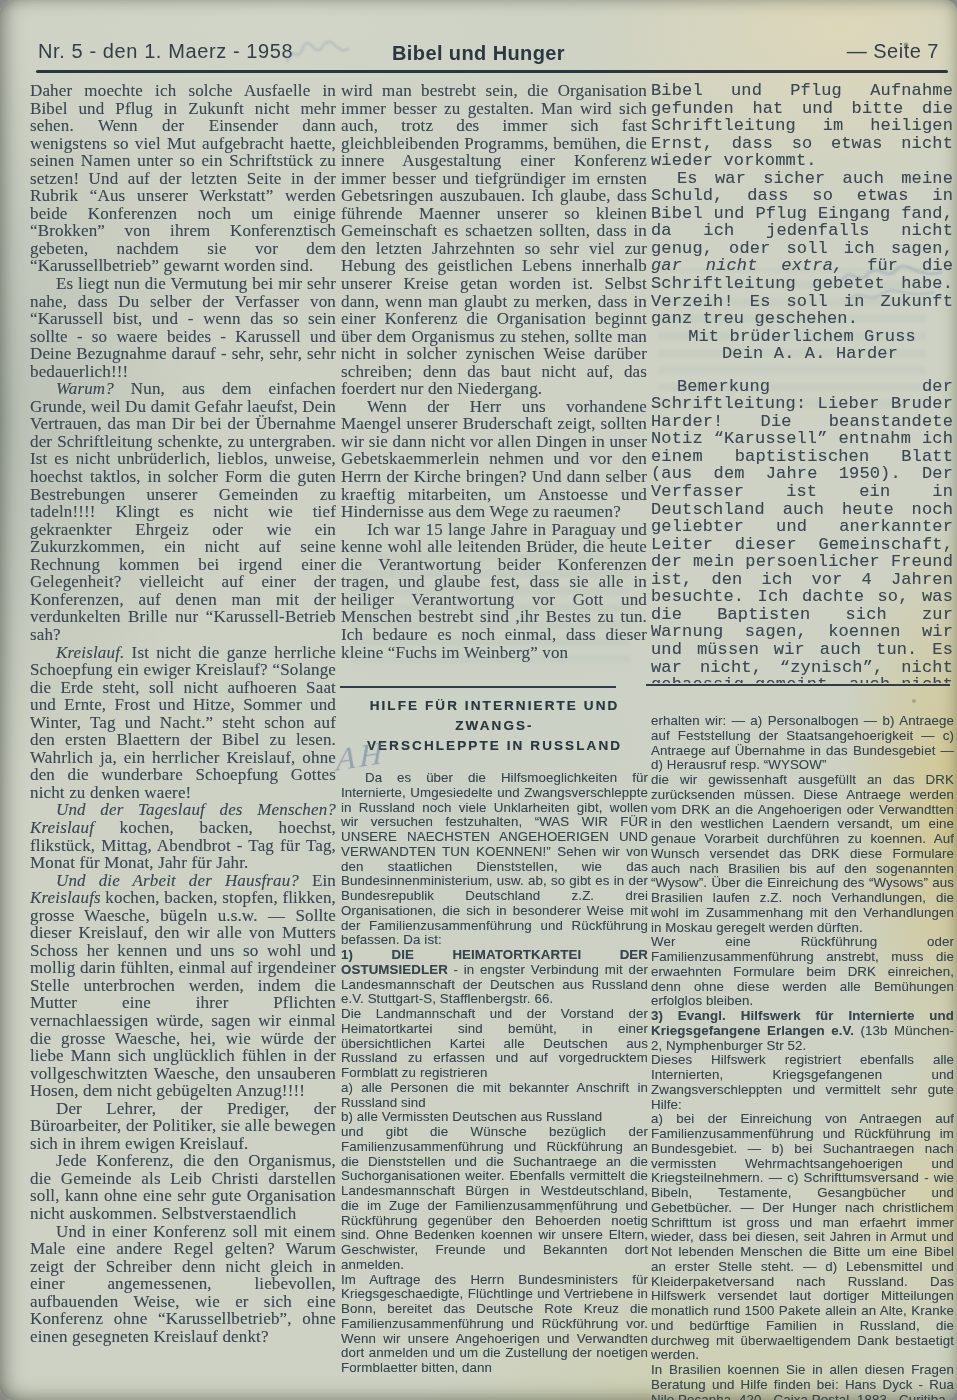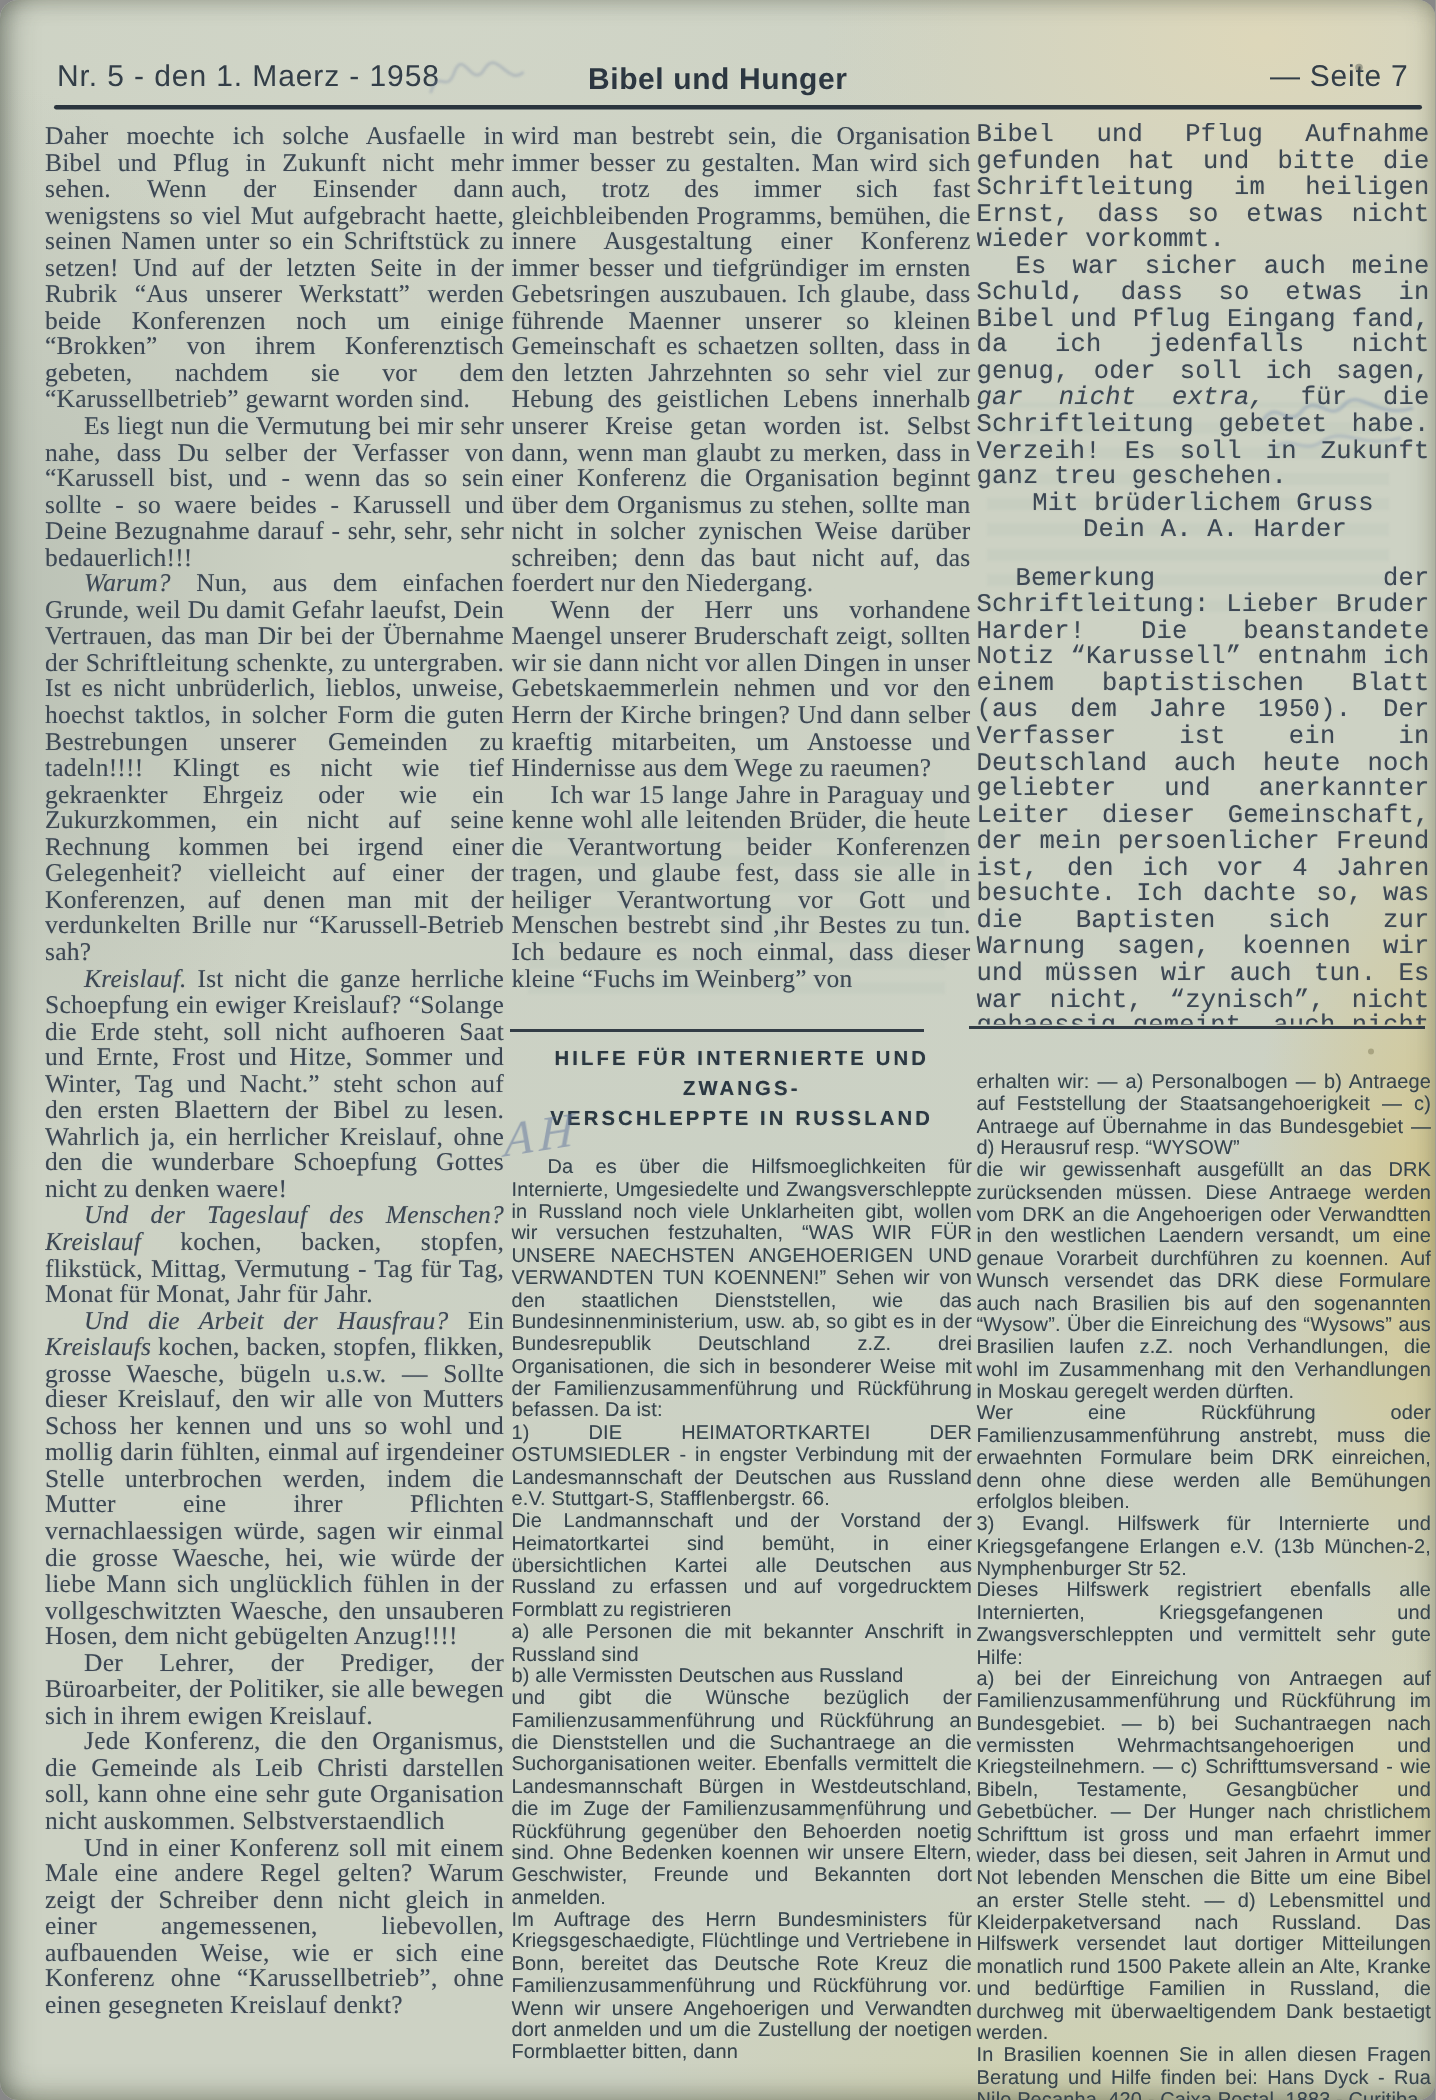--- a/index.html
+++ b/index.html
@@ -36,21 +36,21 @@
     font-family:"Liberation Serif",serif;text-shadow:0 0 .5px rgba(55,65,80,.35);}
   .sans{font-family:"Liberation Sans",sans-serif;font-size:13.3px;line-height:14.75px;
     color:#36444e;letter-spacing:.1px;text-shadow:0 0 .4px rgba(50,62,72,.3);}
   .col p{margin:0;}
   .serif p.indent{text-indent:26px;}
   .sans p.indent{text-indent:24px;}
   p.gap{margin-top:15px;}
   p.align-center{text-align:center;}
   p.align-right{text-align:right;}
   .it{font-style:italic;}
-  .bd{font-weight:normal;}
+  .bd{font-weight:bold;}
   #col1{left:30px; top:82px;width:306px;height:1292px;}
   #col2{left:341px;top:82px;width:306px;height:601px;}
   #col3{left:651px;top:82px;width:302px;height:601px;font-family:Liberation Mono, monospace;}
   
   .div-rule{position:absolute;height:2px;background:#323c45;z-index:2;}
   .div-rule.left{left:340px;top:686px;width:276px;}
   .div-rule.right{left:646px;top:684px;width:304px;}
   
   #notice-left{left:341px;top:692px;width:307px;height:700px;}
   #notice-right{left:651px;top:714px;width:303px;height:690px;}
@@ -91,21 +91,21 @@
   <svg class="scribble s2" width="110" height="48" viewBox="0 0 110 48">
     <path d="M4,18 C14,4 20,24 30,12 S48,20 58,8 S80,18 104,10" fill="none" stroke="rgba(110,135,175,0.32)" stroke-width="2.5"></path>
     <path d="M10,38 C22,26 30,42 44,32 S70,38 96,30" fill="none" stroke="rgba(110,135,175,0.25)" stroke-width="2.5"></path>
   </svg>
 
   <div class="col serif" id="col1">
       <p><span>Daher moechte ich solche Ausfaelle in Bibel und Pflug in Zukunft nicht mehr sehen. Wenn der Einsender dann wenigstens so viel Mut aufgebracht haette, seinen Namen unter so ein Schriftstück zu setzen! Und auf der letzten Seite in der Rubrik “Aus unserer Werkstatt” werden beide Konferenzen noch um einige “Brokken” von ihrem Konferenztisch gebeten, nachdem sie vor dem “Karussellbetrieb” gewarnt worden sind.</span></p>
       <p class="indent"><span>Es liegt nun die Vermutung bei mir sehr nahe, dass Du selber der Verfasser von “Karussell bist, und - wenn das so sein sollte - so waere beides - Karussell und Deine Bezugnahme darauf - sehr, sehr, sehr bedauerlich!!!</span></p>
       <p class="indent"><span class="it">Warum?</span><span> Nun, aus dem einfachen Grunde, weil Du damit Gefahr laeufst, Dein Vertrauen, das man Dir bei der Übernahme der Schriftleitung schenkte, zu untergraben. Ist es nicht unbrüderlich, lieblos, unweise, hoechst taktlos, in solcher Form die guten Bestrebungen unserer Gemeinden zu tadeln!!!! Klingt es nicht wie tief gekraenkter Ehrgeiz oder wie ein Zukurzkommen, ein nicht auf seine Rechnung kommen bei irgend einer Gelegenheit? vielleicht auf einer der Konferenzen, auf denen man mit der verdunkelten Brille nur “Karussell-Betrieb sah?</span></p>
       <p class="indent"><span class="it">Kreislauf.</span><span> Ist nicht die ganze herrliche Schoepfung ein ewiger Kreislauf? “Solange die Erde steht, soll nicht aufhoeren Saat und Ernte, Frost und Hitze, Sommer und Winter, Tag und Nacht.” steht schon auf den ersten Blaettern der Bibel zu lesen. Wahrlich ja, ein herrlicher Kreislauf, ohne den die wunderbare Schoepfung Gottes nicht zu denken waere!</span></p>
-      <p class="indent"><span class="it">Und der Tageslauf des Menschen?</span><span> </span><span class="it">Kreislauf</span><span> kochen, backen, stopfen, flikstück, Mittag, Vermutung - Tag für Tag, Monat für Monat, Jahr für Jahr.</span></p>
+      <p class="indent"><span class="it">Und der Tageslauf des Menschen?</span><span> </span><span class="it">Kreislauf</span><span> kochen, backen, hoechst, flikstück, Mittag, Abendbrot - Tag für Tag, Monat für Monat, Jahr für Jahr.</span></p>
       <p class="indent"><span class="it">Und die Arbeit der Hausfrau?</span><span> Ein </span><span class="it">Kreislaufs</span><span> kochen, backen, stopfen, flikken, grosse Waesche, bügeln u.s.w. — Sollte dieser Kreislauf, den wir alle von Mutters Schoss her kennen und uns so wohl und mollig darin fühlten, einmal auf irgendeiner Stelle unterbrochen werden, indem die Mutter eine ihrer Pflichten vernachlaessigen würde, sagen wir einmal die grosse Waesche, hei, wie würde der liebe Mann sich unglücklich fühlen in der vollgeschwitzten Waesche, den unsauberen Hosen, dem nicht gebügelten Anzug!!!!</span></p>
       <p class="indent"><span>Der Lehrer, der Prediger, der Büroarbeiter, der Politiker, sie alle bewegen sich in ihrem ewigen Kreislauf.</span></p>
       <p class="indent"><span>Jede Konferenz, die den Organismus, die Gemeinde als Leib Christi darstellen soll, kann ohne eine sehr gute Organisation nicht auskommen. Selbstverstaendlich</span></p>
       <p class="indent"><span>Und in einer Konferenz soll mit einem Male eine andere Regel gelten? Warum zeigt der Schreiber denn nicht gleich in einer angemessenen, liebevollen, aufbauenden Weise, wie er sich eine Konferenz ohne “Karussellbetrieb”, ohne einen gesegneten Kreislauf denkt?</span></p>
     </div>
   <div class="col serif" id="col2">
       <p><span>wird man bestrebt sein, die Organisation immer besser zu gestalten. Man wird sich auch, trotz des immer sich fast gleichbleibenden Programms, bemühen, die innere Ausgestaltung einer Konferenz immer besser und tiefgründiger im ernsten Gebetsringen auszubauen. Ich glaube, dass führende Maenner unserer so kleinen Gemeinschaft es schaetzen sollten, dass in den letzten Jahrzehnten so sehr viel zur Hebung des geistlichen Lebens innerhalb unserer Kreise getan worden ist. Selbst dann, wenn man glaubt zu merken, dass in einer Konferenz die Organisation beginnt über dem Organismus zu stehen, sollte man nicht in solcher zynischen Weise darüber schreiben; denn das baut nicht auf, das foerdert nur den Niedergang.</span></p>
       <p class="indent"><span>Wenn der Herr uns vorhandene Maengel unserer Bruderschaft zeigt, sollten wir sie dann nicht vor allen Dingen in unser Gebetskaemmerlein nehmen und vor den Herrn der Kirche bringen? Und dann selber kraeftig mitarbeiten, um Anstoesse und Hindernisse aus dem Wege zu raeumen?</span></p>
       <p class="indent"><span>Ich war 15 lange Jahre in Paraguay und kenne wohl alle leitenden Brüder, die heute die Verantwortung beider Konferenzen tragen, und glaube fest, dass sie alle in heiliger Verantwortung vor Gott und Menschen bestrebt sind ,ihr Bestes zu tun. Ich bedaure es noch einmal, dass dieser kleine “Fuchs im Weinberg” von</span></p>
     </div>

